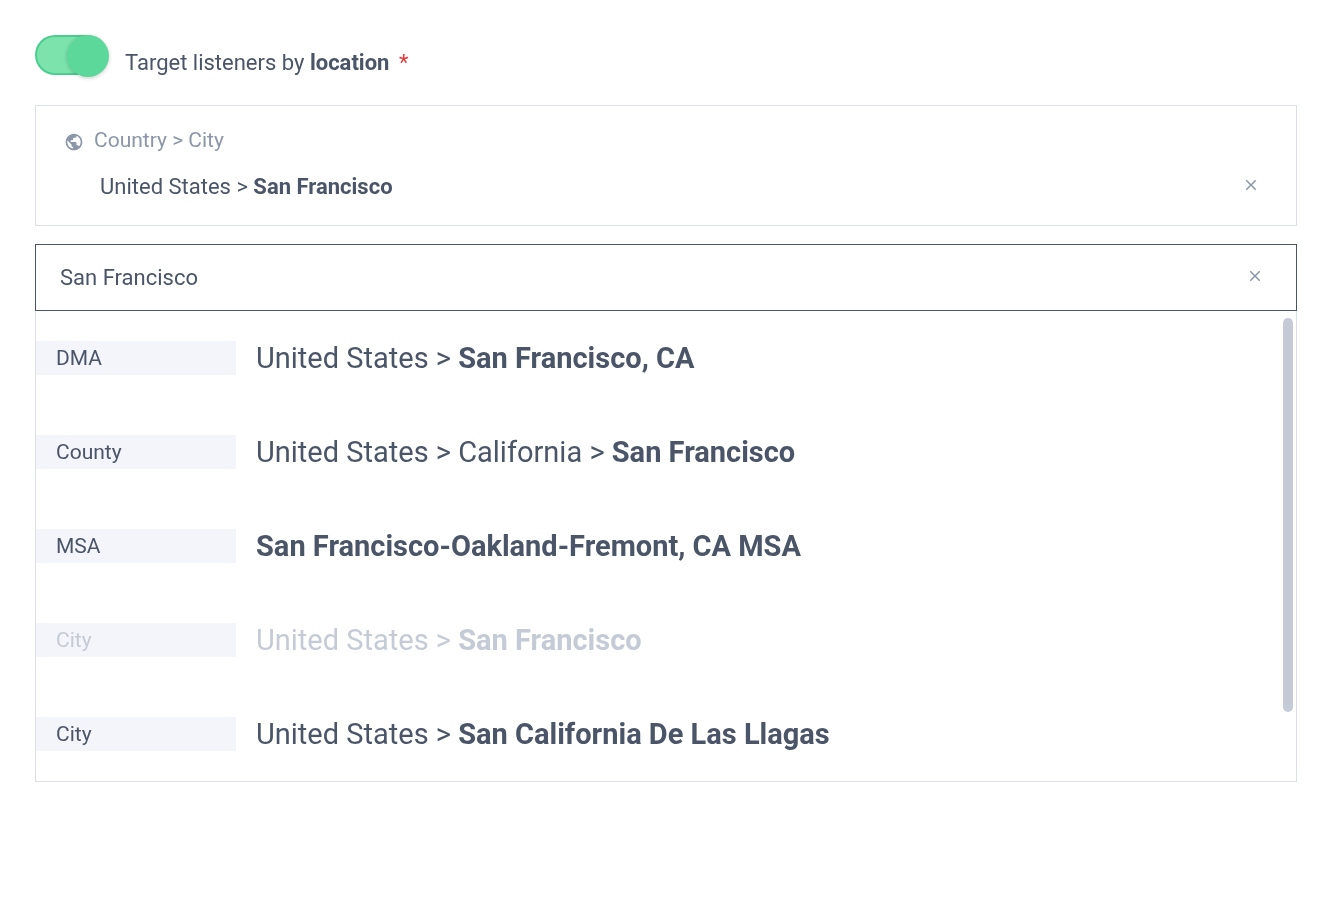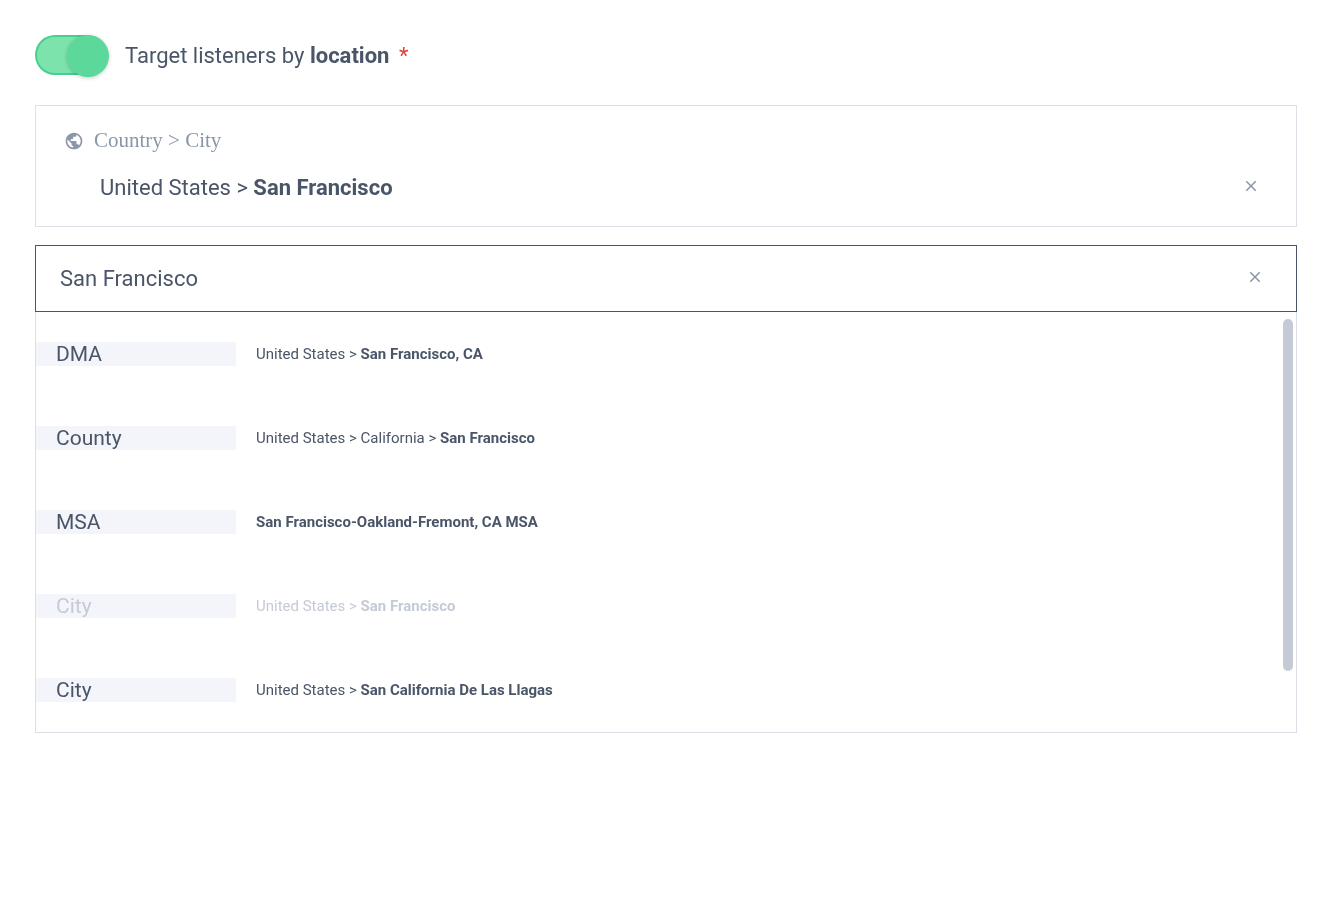--- a/index.html
+++ b/index.html
@@ -8,21 +8,21 @@
       padding: 0;
     }
     body {
       font-family: -apple-system, BlinkMacSystemFont, "Segoe UI", Roboto, Helvetica, Arial, sans-serif;
       background: #ffffff;
       padding: 35px;
       color: #4a5568;
     }
     .header-row {
       display: flex;
-      align-items: center;
+      align-items: flex-end;
       gap: 18px;
       margin-bottom: 30px;
     }
     .toggle {
       position: relative;
       width: 72px;
       height: 40px;
       background: #48cf8e;
       border-radius: 20px;
       cursor: pointer;
@@ -58,26 +58,25 @@
       color: #e53e3e;
       margin-left: 4px;
     }
     .selected-box {
       border: 1px solid #dbe0e6;
       padding: 22px 28px;
       margin-bottom: 18px;
     }
     .breadcrumb-header {
       display: flex;
-      align-items: center;
+      align-items: flex-end;
       gap: 10px;
       color: #8b96a8;
       font-size: 21px;
       margin-bottom: 18px;
-      font-family: Liberation Serif, serif;
     }
     .globe-icon {
       width: 20px;
       height: 20px;
       fill: #8b96a8;
     }
     .selected-item {
       display: flex;
       align-items: center;
       justify-content: space-between;
@@ -141,21 +140,21 @@
       align-self: stretch;
       display: flex;
       align-items: center;
     }
     .result-row.disabled .result-type {
       color: #c5cbd6;
     }
     .result-label {
       flex: 1;
       padding-left: 20px;
-      font-size: 15px;
+      font-size: 29px;
       color: #4a5568;
     }
     .result-label .bold {
       font-weight: 700;
     }
     .result-row.disabled .result-label {
       color: #c5cbd6;
     }
     .scrollbar {
       width: 16px;

